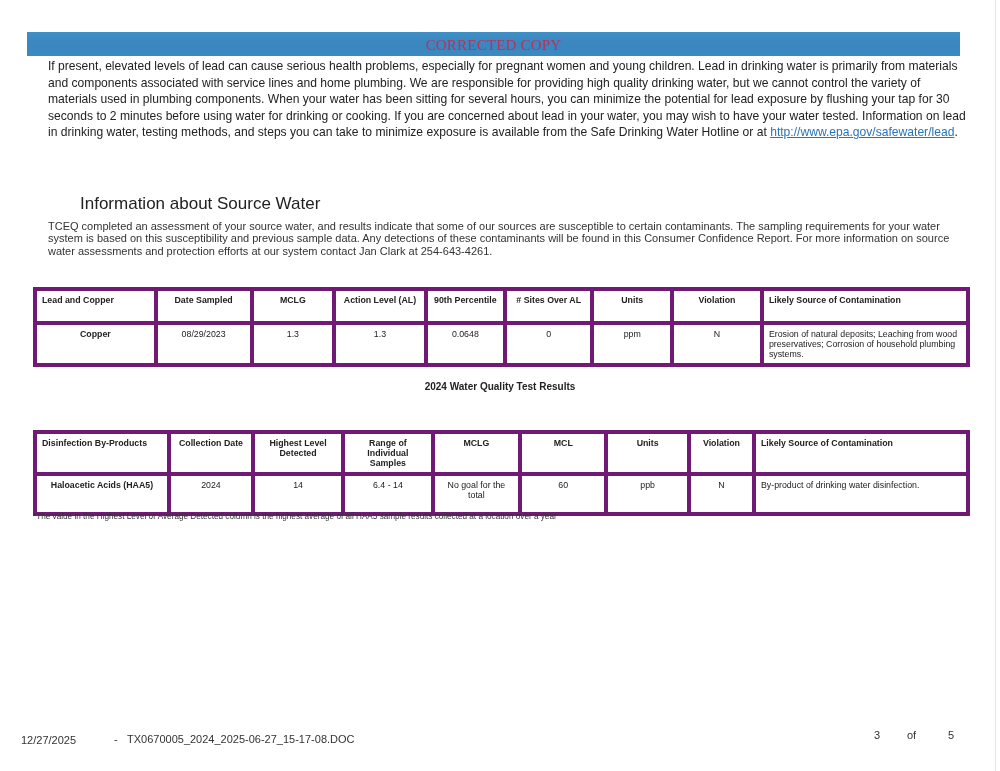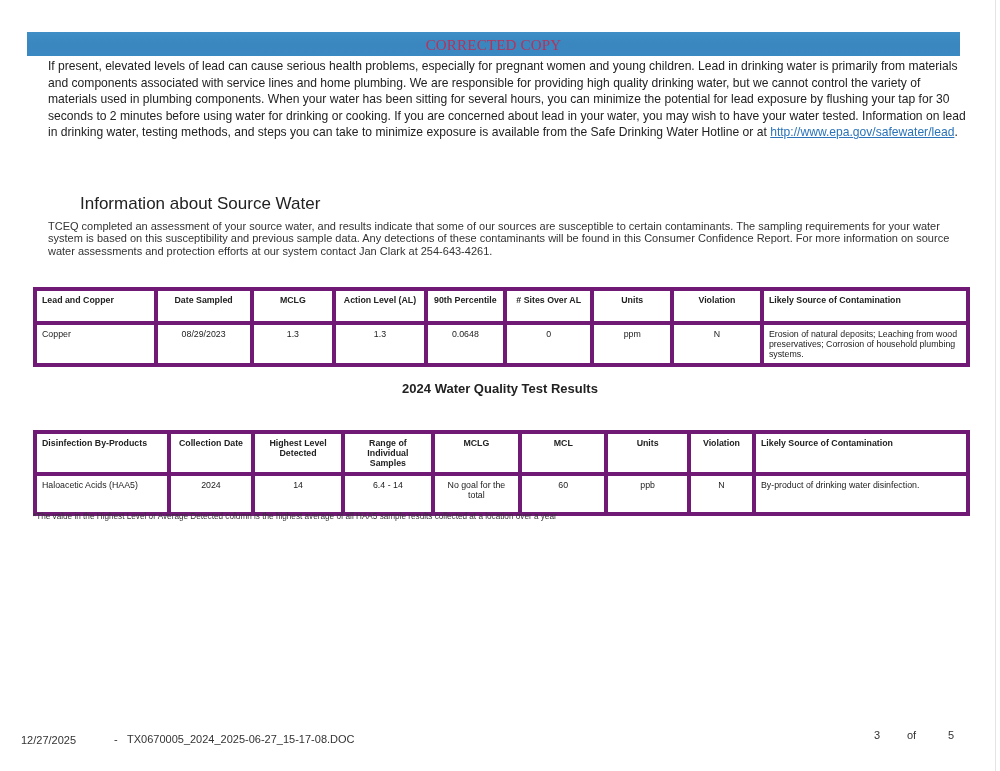--- a/index.html
+++ b/index.html
@@ -30,30 +30,30 @@
     }
     table.grid {
       position: absolute; border-collapse: collapse; font-size: 8.8px; color: #222;
     }
     table.grid td, table.grid th {
       border: 4px solid #701a75; padding: 4px 5px; vertical-align: top; text-align: center;
       font-weight: normal;
     }
     table.grid th { font-weight: bold; }
     table.grid .left { text-align: left; }
-    table.grid td.bold { font-weight: normal; }
+    table.grid td.bold { font-weight: bold; text-align: center; }
     #lc-table { left: 33px; top: 287px; width: 937px; }
     #lc-table th { height: 22px; }
     #lc-table td { height: 26px; }
     #dbp-table { left: 33px; top: 430px; width: 937px; }
     #dbp-table th { height: 28px; }
     #dbp-table td { height: 28px; }
     .results-title {
       position: absolute; left: 0; width: 1000px; top: 381px; text-align: center;
-      font-size: 13px; font-weight: bold; color: #222;
+      font-size: 10px; font-weight: bold; color: #222;
     }
     .footnote {
       position: absolute; left: 33px; top: 512px; font-size: 8.2px; color: #333;
     }
     .footer-date { position: absolute; left: 21px; top: 734px; font-size: 11px; color: #333; }
     .footer-dash { position: absolute; left: 114px; top: 733px; font-size: 11px; color: #333; }
     .footer-file { position: absolute; left: 127px; top: 733px; font-size: 11px; color: #333; }
     .page-cur { position: absolute; left: 874px; top: 729px; font-size: 11px; color: #333; }
     .page-of { position: absolute; left: 907px; top: 729px; font-size: 11px; color: #333; }
     .page-total { position: absolute; left: 948px; top: 729px; font-size: 11px; color: #333; }

